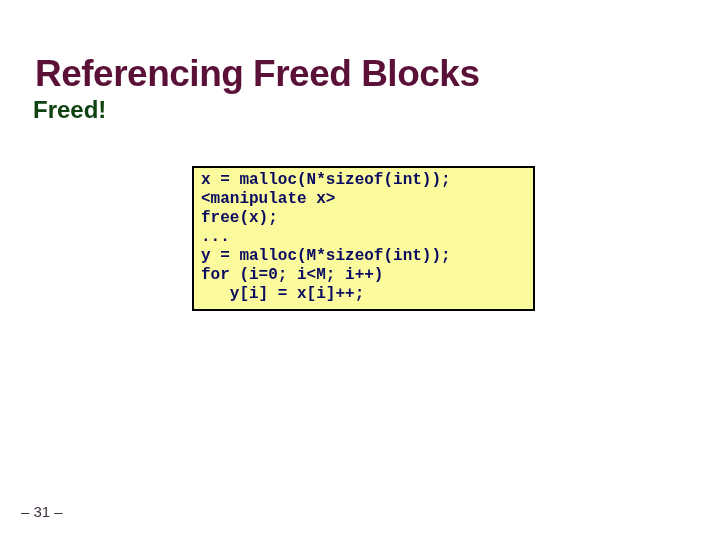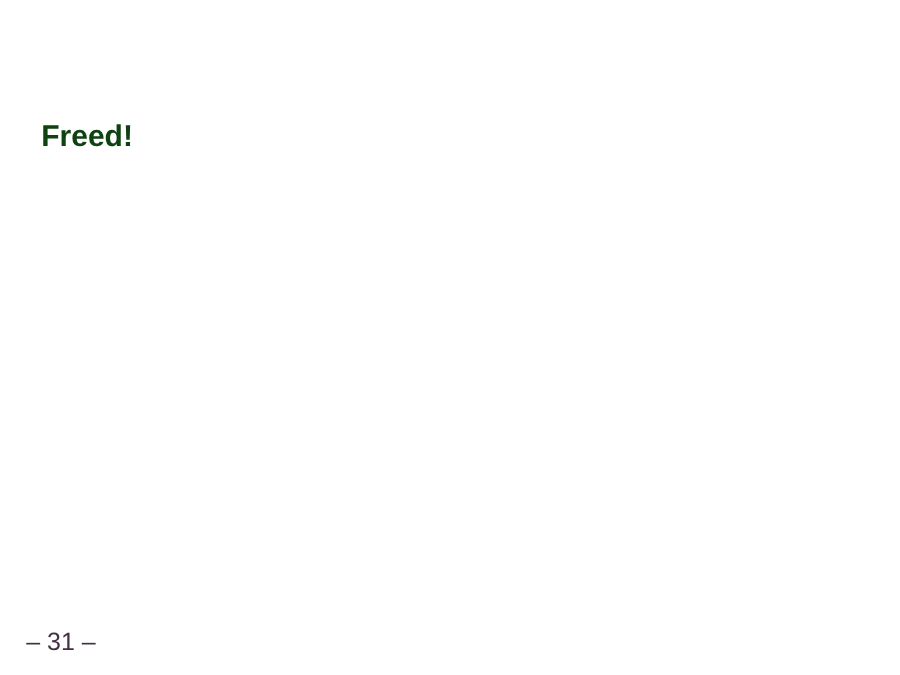--- a/index.html
+++ b/index.html
@@ -60,27 +60,37 @@
     font-weight: bold;
     font-size: 16px;
     line-height: 19px;
     color: var(--code_text);
     white-space: pre;
   }
   .page-number {
     position: absolute;
     left: 21px;
     top: 503px;
-    font-size: 20px;
+    font-size: 15px;
     color: var(--page_number);
     white-space: nowrap;
   }
 </style>
 </head>
 <body>
 
 <div class="slide">
+  <h1 class="slide-title">Referencing Freed Blocks</h1>
 
   <div class="evil-label">Freed!</div>
 
+  <div class="code-box">
+    <pre>x = malloc(N*sizeof(int));
+&lt;manipulate x&gt;
+free(x);
+...
+y = malloc(M*sizeof(int));
+for (i=0; i&lt;M; i++)
+   y[i] = x[i]++;</pre>
+  </div>
 
   <div class="page-number">– 31 –</div>
 </div>
 
 </body></html>

